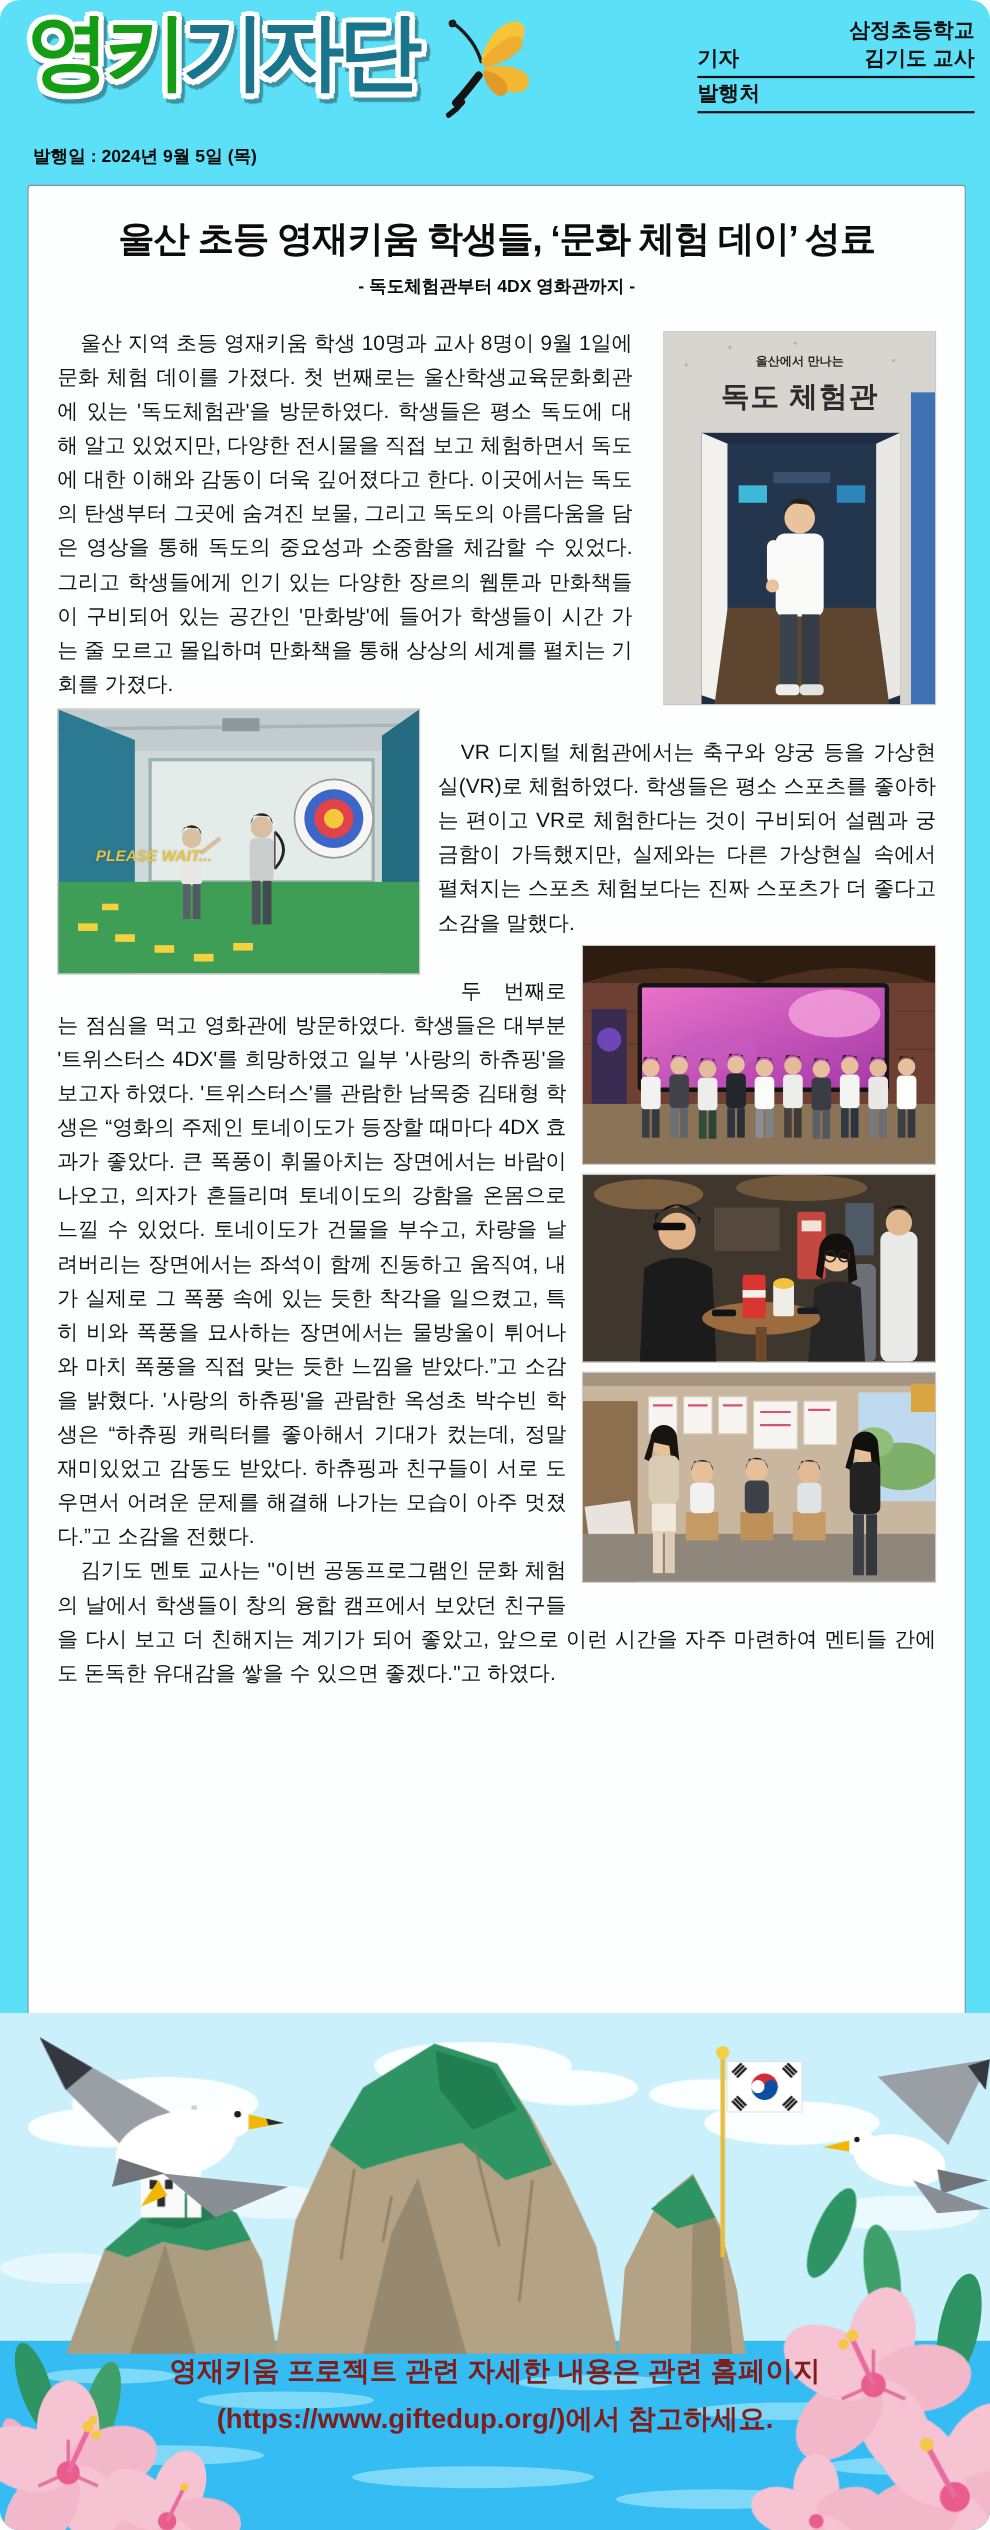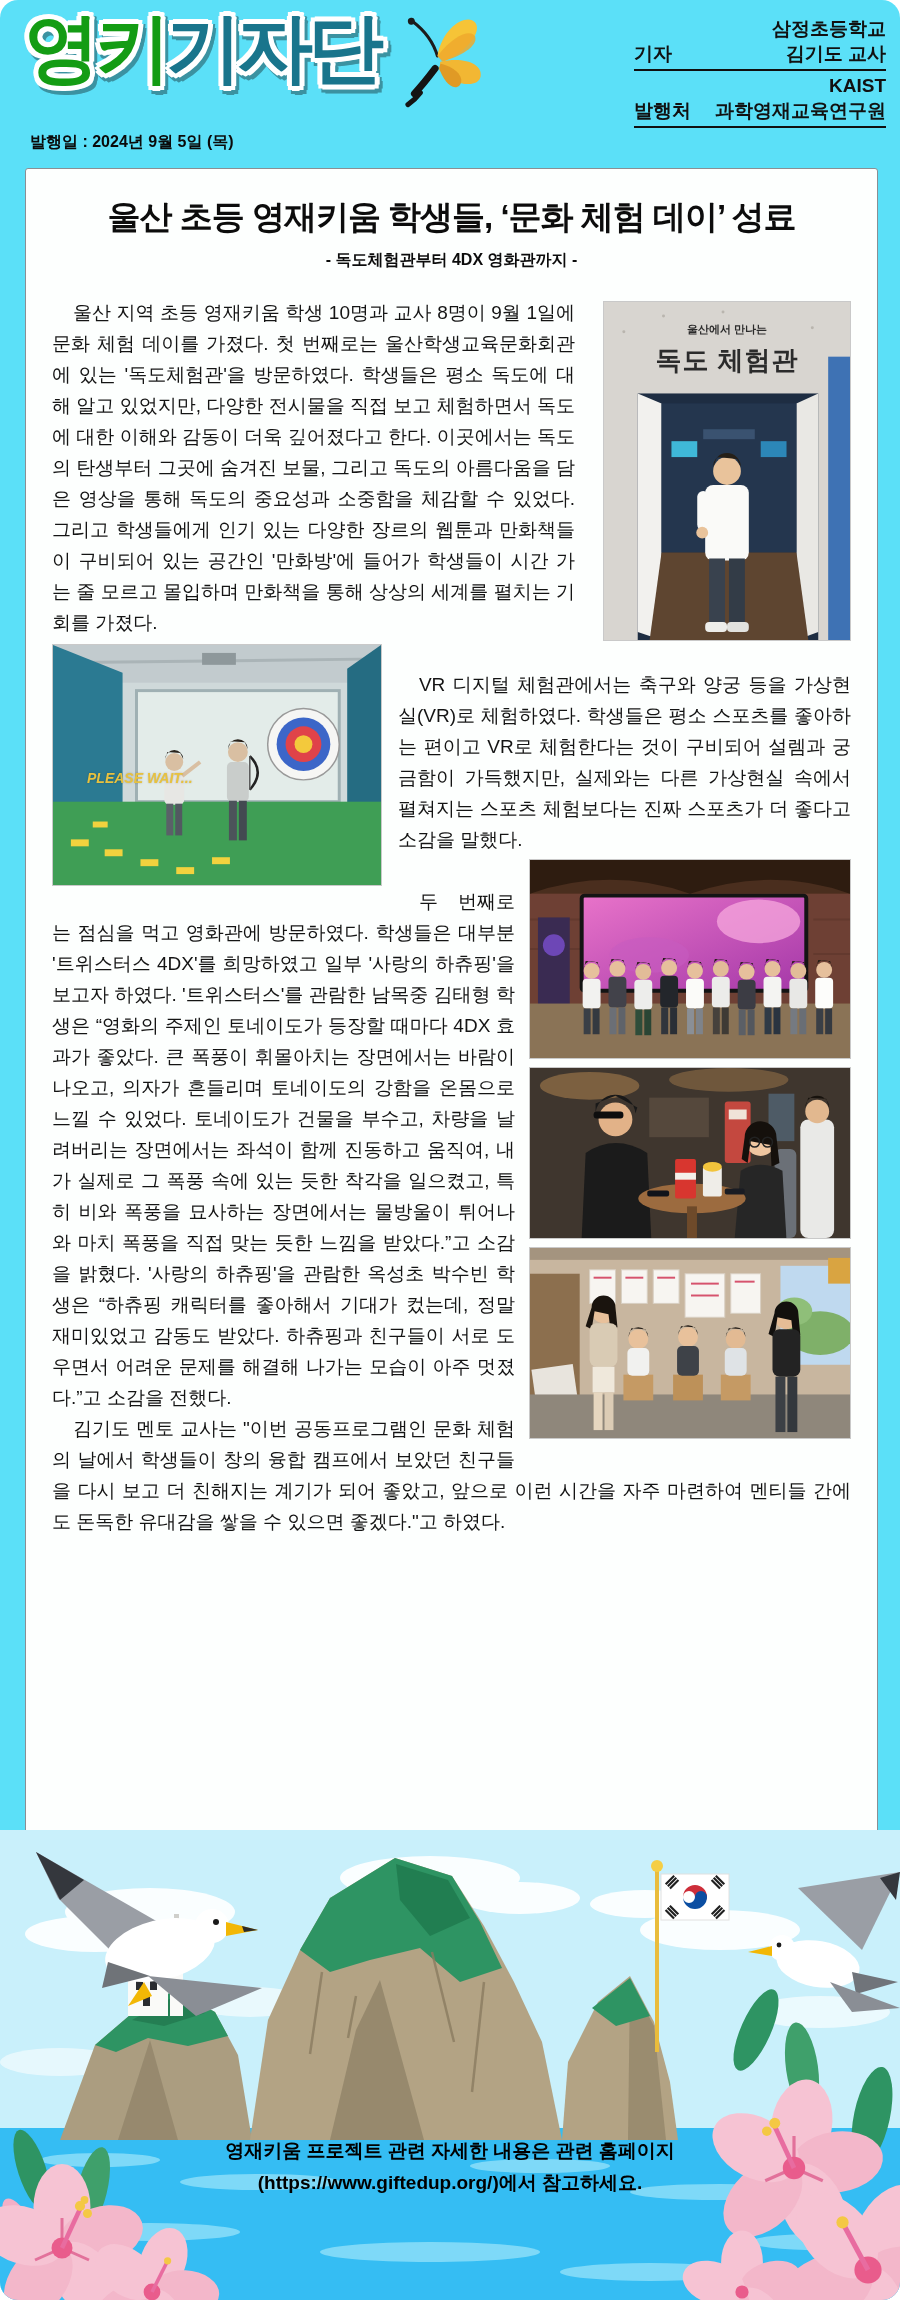--- a/index.html
+++ b/index.html
@@ -49,21 +49,21 @@
   .clear{clear:both;}
   .dokdo-sign{position:absolute;left:0;right:0;top:12px;text-align:center;color:#2b2b2b;}
   .dokdo-sign .s1{display:block;font-size:11px;font-weight:bold;}
   .dokdo-sign .s2{display:block;font-size:26px;font-weight:700;letter-spacing:1px;}
   .vr-wait{position:absolute;left:34px;top:118px;font-size:14px;font-weight:900;font-style:italic;color:#E8C23F;text-shadow:0 0 2px rgba(0,0,0,.25);}
   
   .foot{position:absolute;left:0;top:1830px;width:900px;height:470px;}
   .foot svg{display:block;width:900px;height:470px;}
   .footnote{
     position:absolute;left:0;right:0;top:305px;text-align:center;
-    font-size:19px;font-weight:bold;color:#000000;line-height:1.7;
+    font-size:25px;font-weight:bold;color:#7f1d1d;line-height:1.7;
   }
 </style>
 </head>
 <body>
 
 <div class="page">
 
   <div class="hdr">
     <div class="masthead">
       <span class="mh-green">영키</span><span class="mh-teal">기자단</span>
@@ -83,24 +83,20 @@
     <div class="pubinfo">
       <div class="pubrow">
         <span class="publabel">기자</span>
         <span class="pubval">
           <span>삼정초등학교</span><br>
           <span>김기도 교사</span>
         </span>
       </div>
       <div class="pubrow">
         <span class="publabel">발행처</span>
-        <span class="pubval">
-          <span>KAIST</span><br>
-          <span>과학영재교육연구원</span>
-        </span>
       </div>
     </div>
     <div class="pubdate">발행일 : 2024년 9월 5일 (목)</div>
   </div>
 
   <div class="card">
     <h1 class="title">울산 초등 영재키움 학생들, ‘문화 체험 데이’ 성료</h1>
     <h2 class="subtitle">- 독도체험관부터 4DX 영화관까지 -</h2>
 
     <div class="body">

